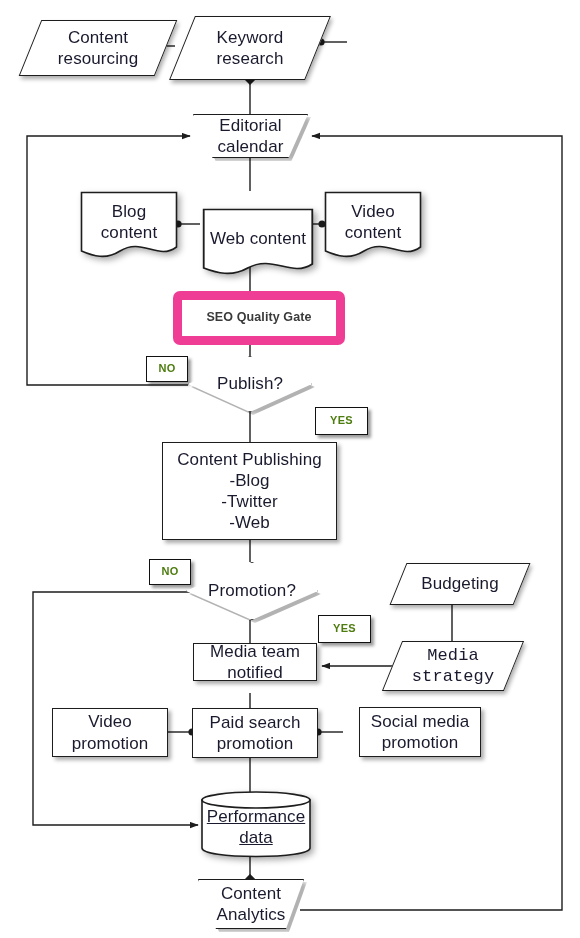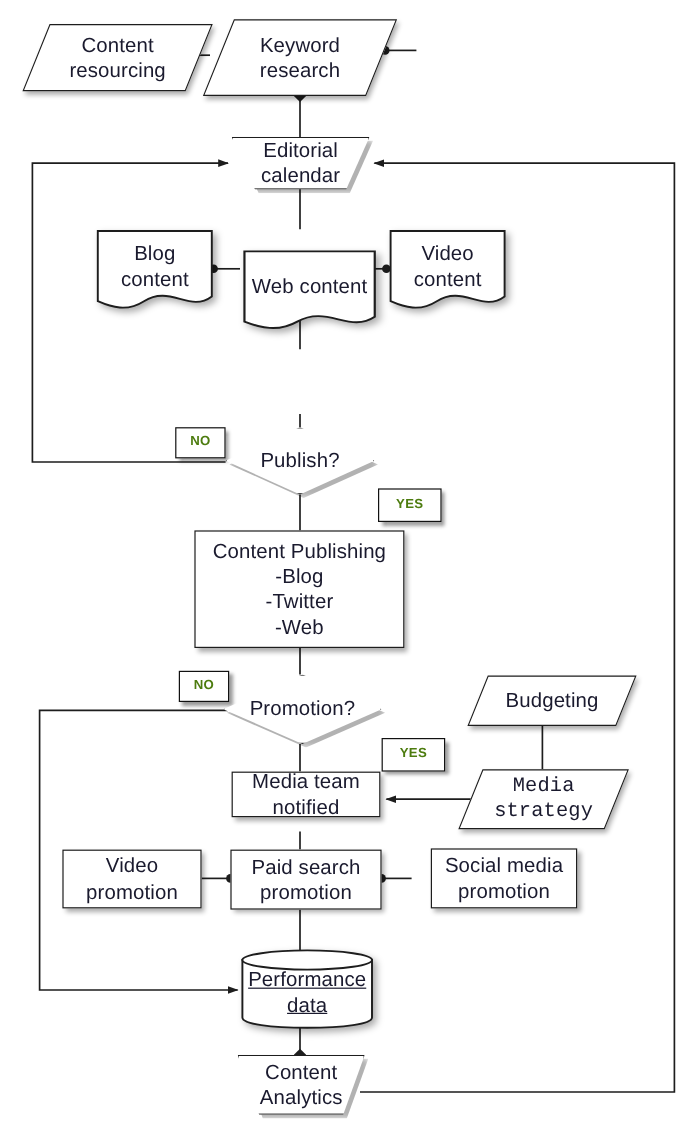--- a/index.html
+++ b/index.html
@@ -249,20 +249,25 @@
 
   <div class="node doc" style="left:324px; top:191px; width:98px; height:70px;">
     <span class="skin">
       <svg viewBox="0 0 98 70" preserveAspectRatio="none">
         <path d="M1.5,1.5 H96.5 V56 C78,70 62,46 40,60 C26,69 13,65 1.5,60 Z" fill="#ffffff" stroke="#1d1d1d" stroke-width="1.6" style="filter: drop-shadow(3px 3px 3px rgba(0,0,0,0.33));"></path>
       </svg>
     </span>
     <span class="lbl" style="margin-top:-8px;">Video content</span>
   </div>
 
+  <div class="node gate" style="left:173px; top:291px; width:172px; height:54px;">
+    <span class="ring" style="background:#ef3d96;"></span>
+    <span class="inner"></span>
+    <span class="lbl">SEO Quality Gate</span>
+  </div>
 
   <div class="node tag" style="left:146px; top:356px; width:42px; height:26px;">
     <span class="lbl">NO</span>
   </div>
 
   <div class="node dia" style="left:188px; top:356px; width:124px; height:56px;">
     <span class="shadowcast"></span>
     <span class="skin"></span>
     <span class="lbl">Publish?</span>
   </div>

